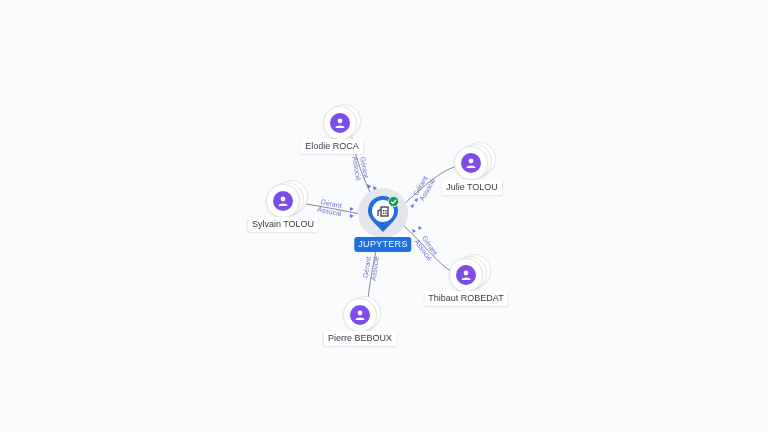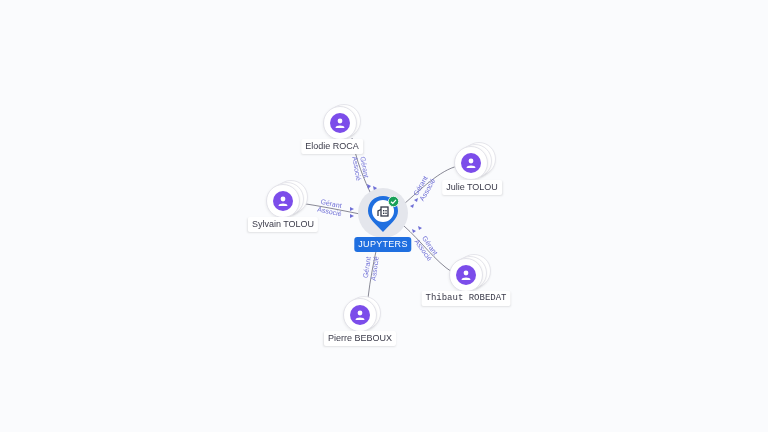--- a/index.html
+++ b/index.html
@@ -145,21 +145,21 @@
     <div class="stack" style="left:8px;top:-4px;"></div>
     <div class="stack" style="left:4px;top:-2px;"></div>
     <div class="disc" style="left:0;top:0;"></div>
     <div class="avatar">
       <svg width="12" height="12" viewBox="0 0 12 12">
           <circle cx="6" cy="4" r="2.4" fill="#fff"></circle>
           <path d="M1.5,11 C1.5,7.8 10.5,7.8 10.5,11 Z" fill="#fff"></path>
         </svg>
     </div>
   </div>
-  <div class="name-label" style="left:466px;top:291px;font-family:Liberation Mono, monospace;">Thibaut ROBEDAT</div>
+  <div class="name-label" style="left:466px;top:291px;">Thibaut ROBEDAT</div>
 
   <div class="person" style="left:343px;top:298px;">
     <div class="stack" style="left:4px;top:-2px;"></div>
     <div class="disc" style="left:0;top:0;"></div>
     <div class="avatar">
       <svg width="12" height="12" viewBox="0 0 12 12">
           <circle cx="6" cy="4" r="2.4" fill="#fff"></circle>
           <path d="M1.5,11 C1.5,7.8 10.5,7.8 10.5,11 Z" fill="#fff"></path>
         </svg>
     </div>

